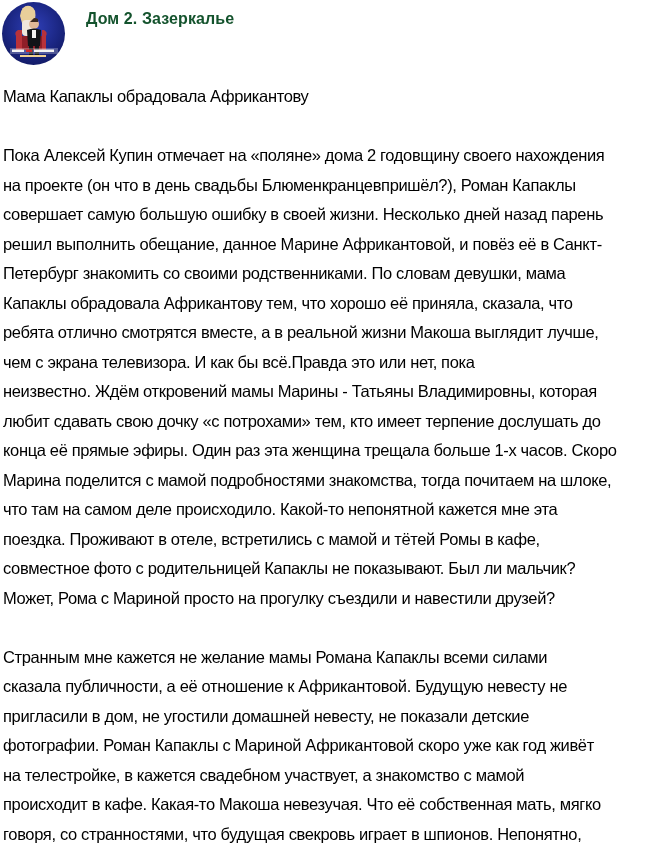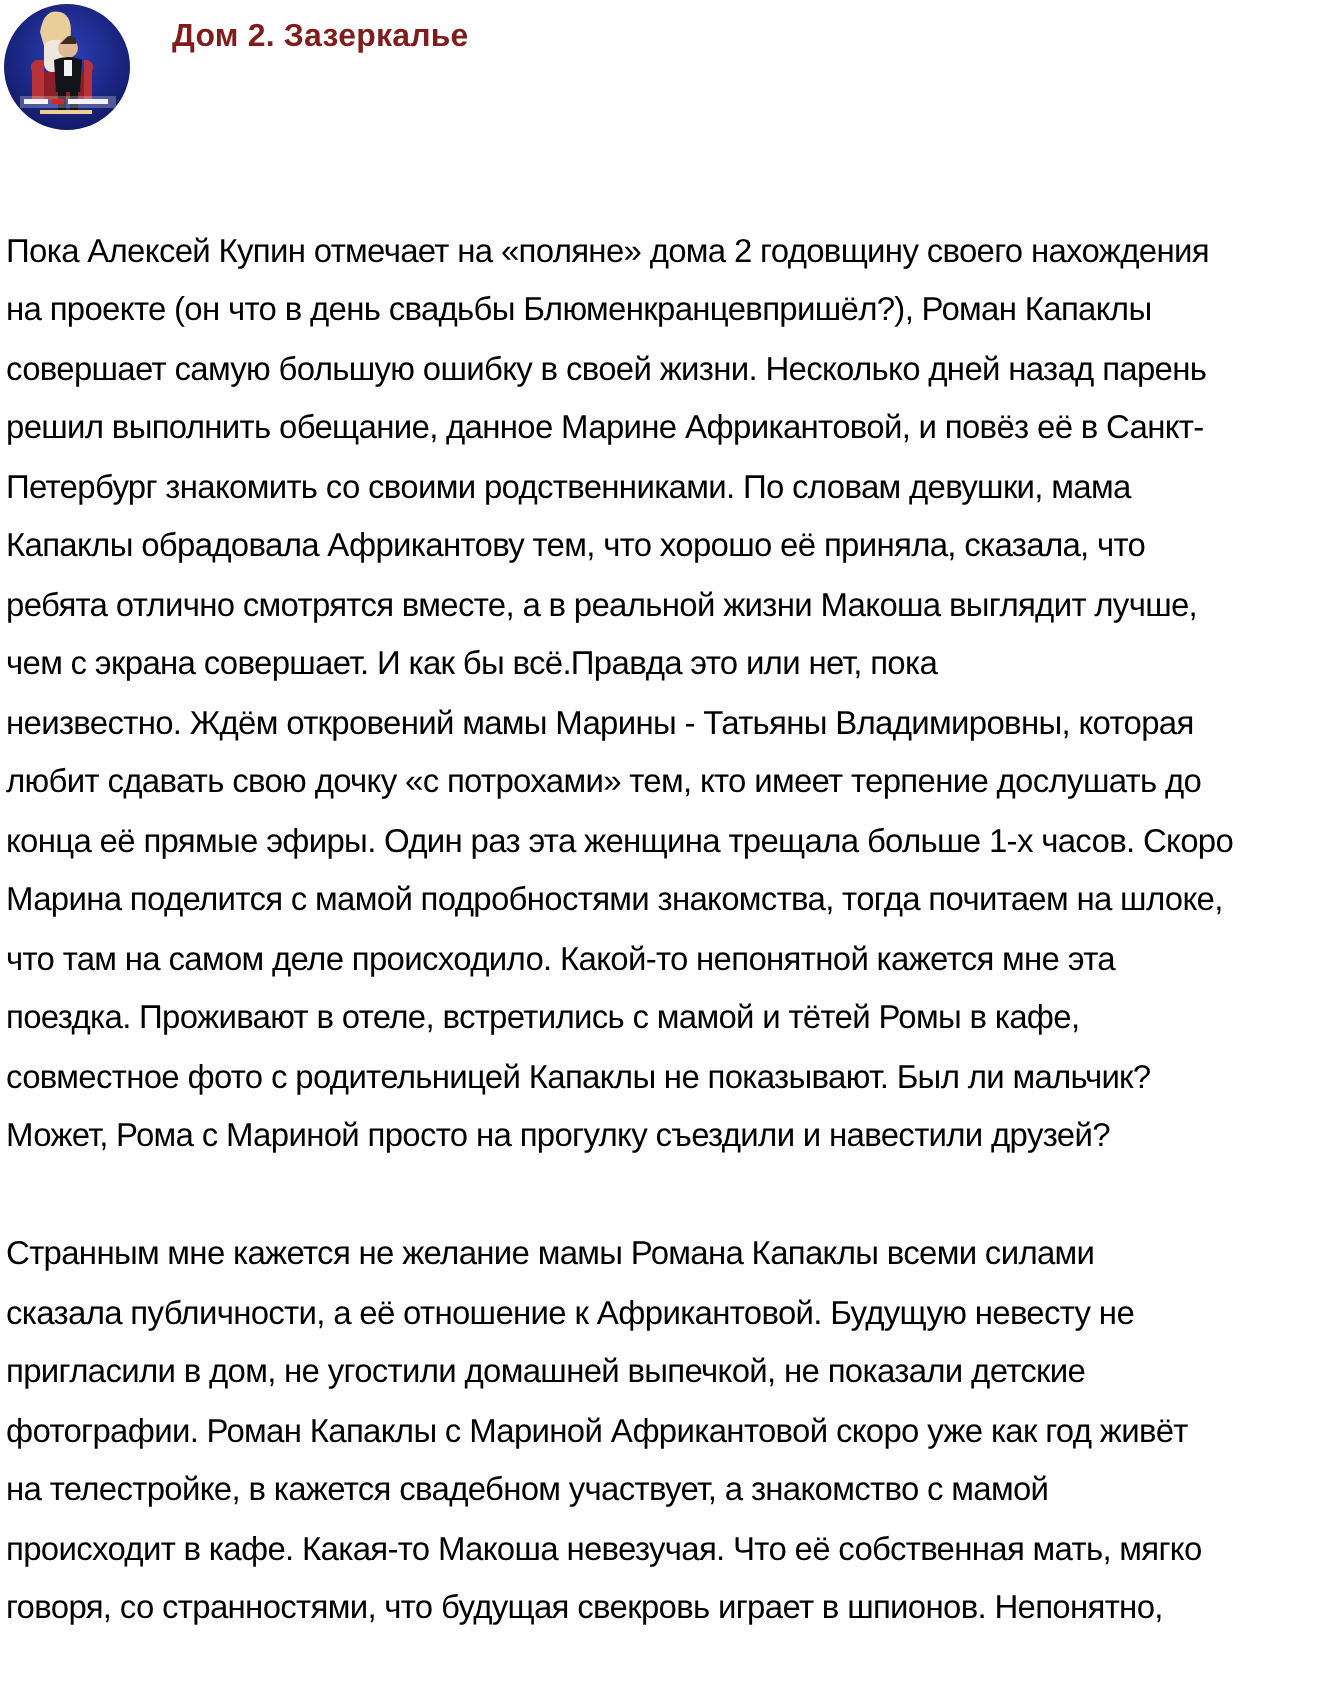--- a/index.html
+++ b/index.html
@@ -32,21 +32,21 @@
       overflow: hidden;
       background: radial-gradient(circle at 50% 40%, #2f3fb8 0%, #1a2580 55%, #0c1250 100%);
     }
     .avatar svg { display: block; }
     .group-name {
       position: absolute;
       left: 86px;
       top: 10px;
       font-size: 16px;
       font-weight: bold;
-      color: #7f1d1d;
+      color: #14532d;
       letter-spacing: 0.1px;
       cursor: pointer;
     }
     .post {
       position: absolute;
       left: 3px;
       top: 82px;
       width: 664px;
       font-size: 16.5px;
       line-height: 29.5px;
@@ -88,45 +88,46 @@
       <rect x="10" y="47.5" width="12" height="2.5" fill="#f4f4f4"></rect>
       <rect x="24" y="47.5" width="6" height="2.5" fill="#d02a2a"></rect>
       <rect x="32" y="47.5" width="20" height="2.5" fill="#f4f4f4"></rect>
       <rect x="18" y="53" width="26" height="2" fill="#f0d090"></rect>
     </svg>
   </div>
   <div class="group-name">Дом 2. Зазеркалье</div>
 </div>
 
 <div class="post">
+  <p>Мама Капаклы обрадовала Африкантову</p>
   <div class="gap"></div>
 
   <p>
     <span class="line">Пока Алексей Купин отмечает на «поляне» дома 2 годовщину своего нахождения</span>
     <span class="line">на проекте (он что в день свадьбы Блюменкранцевпришёл?), Роман Капаклы</span>
     <span class="line">совершает самую большую ошибку в своей жизни. Несколько дней назад парень</span>
     <span class="line">решил выполнить обещание, данное Марине Африкантовой, и повёз её в Санкт-</span>
     <span class="line">Петербург знакомить со своими родственниками. По словам девушки, мама</span>
     <span class="line">Капаклы обрадовала Африкантову тем, что хорошо её приняла, сказала, что</span>
     <span class="line">ребята отлично смотрятся вместе, а в реальной жизни Макоша выглядит лучше,</span>
-    <span class="line">чем с экрана совершает. И как бы всё.Правда это или нет, пока</span>
+    <span class="line">чем с экрана телевизора. И как бы всё.Правда это или нет, пока</span>
     <span class="line">неизвестно. Ждём откровений мамы Марины - Татьяны Владимировны, которая</span>
     <span class="line">любит сдавать свою дочку «с потрохами» тем, кто имеет терпение дослушать до</span>
     <span class="line">конца её прямые эфиры. Один раз эта женщина трещала больше 1-х часов. Скоро</span>
     <span class="line">Марина поделится с мамой подробностями знакомства, тогда почитаем на шлоке,</span>
     <span class="line">что там на самом деле происходило. Какой-то непонятной кажется мне эта</span>
     <span class="line">поездка. Проживают в отеле, встретились с мамой и тётей Ромы в кафе,</span>
     <span class="line">совместное фото с родительницей Капаклы не показывают. Был ли мальчик?</span>
     <span class="line">Может, Рома с Мариной просто на прогулку съездили и навестили друзей?</span>
   </p>
   <div class="gap"></div>
 
   <p>
     <span class="line">Странным мне кажется не желание мамы Романа Капаклы всеми силами</span>
     <span class="line">сказала публичности, а её отношение к Африкантовой. Будущую невесту не</span>
-    <span class="line">пригласили в дом, не угостили домашней выпечкой, не показали детские</span>
+    <span class="line">пригласили в дом, не угостили домашней невесту, не показали детские</span>
     <span class="line">фотографии. Роман Капаклы с Мариной Африкантовой скоро уже как год живёт</span>
     <span class="line">на телестройке, в кажется свадебном участвует, а знакомство с мамой</span>
     <span class="line">происходит в кафе. Какая-то Макоша невезучая. Что её собственная мать, мягко</span>
     <span class="line">говоря, со странностями, что будущая свекровь играет в шпионов. Непонятно,</span>
 
   </p>
 </div>
 
 </body></html>

